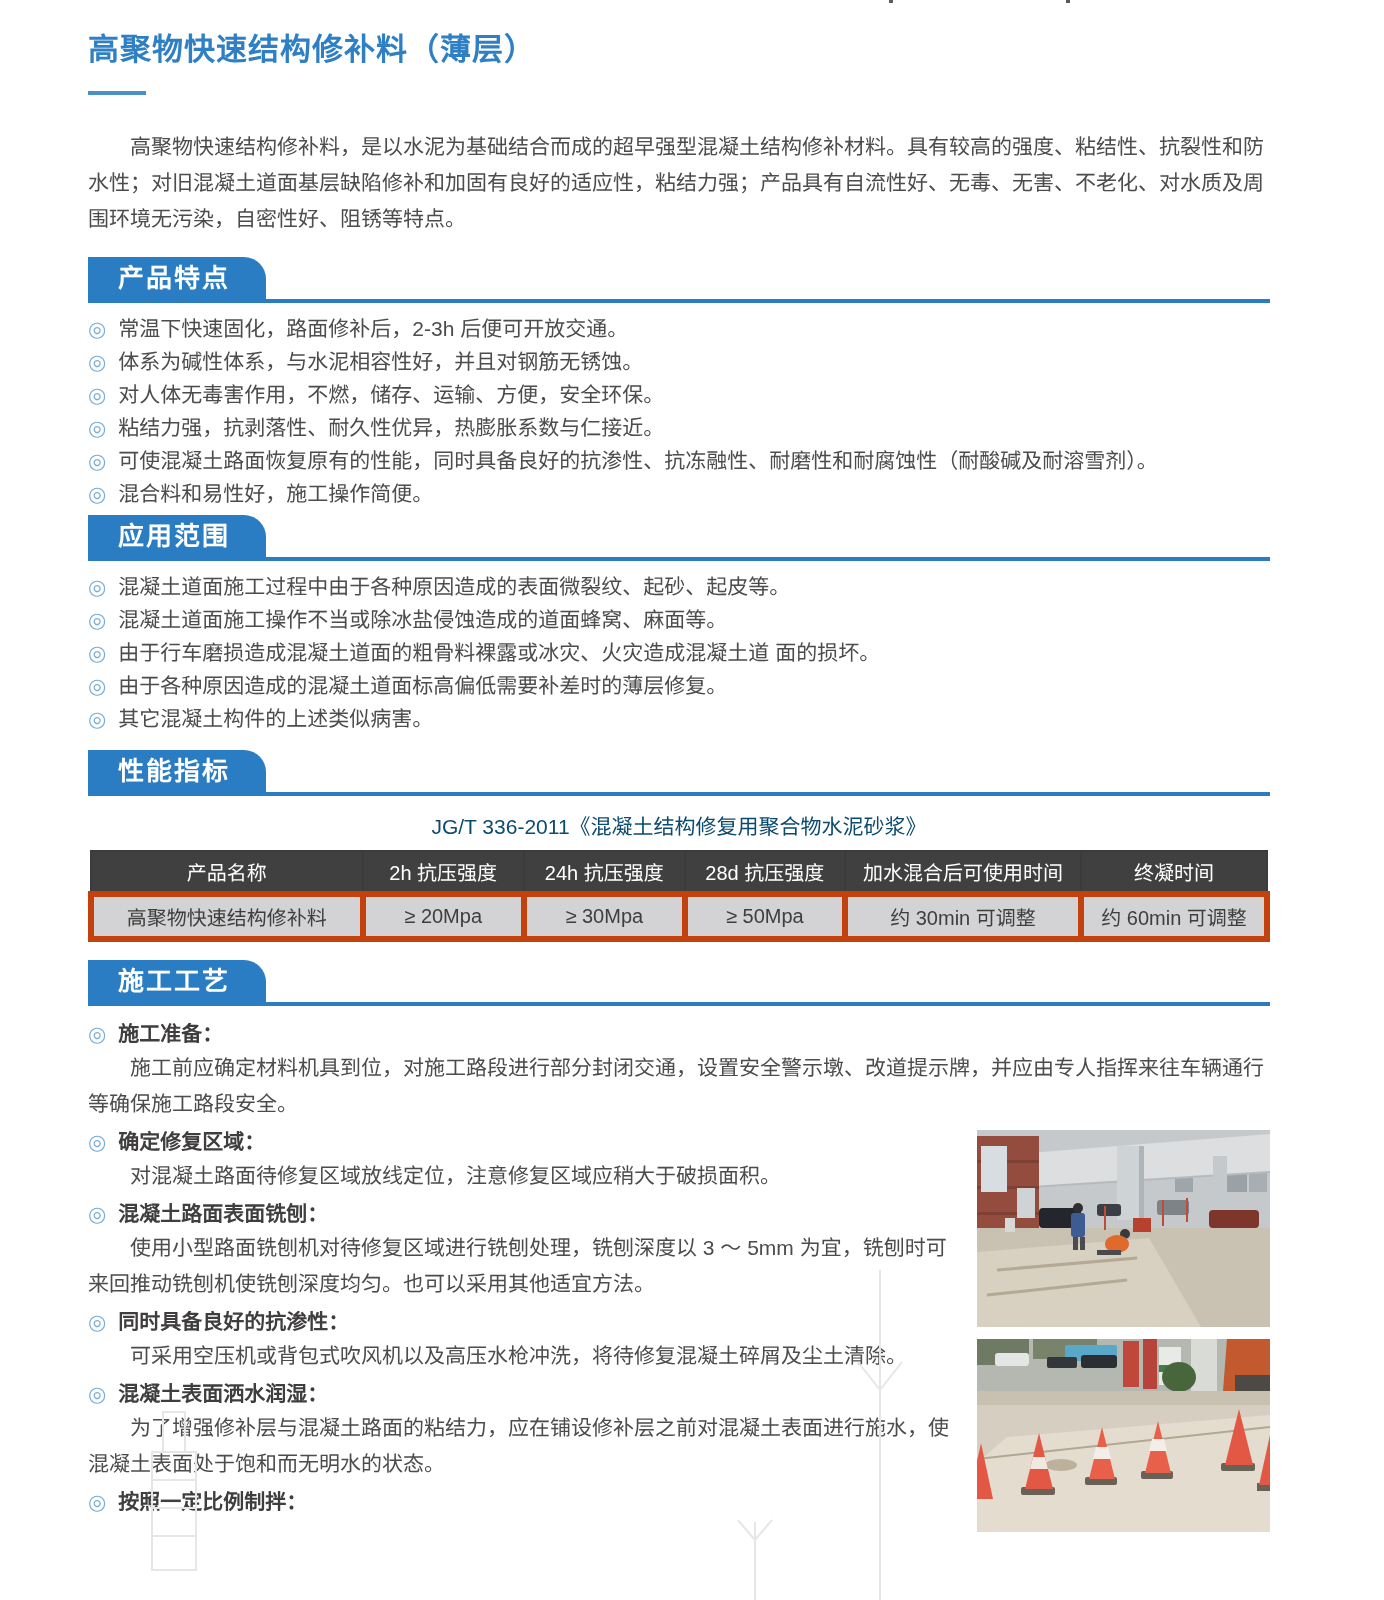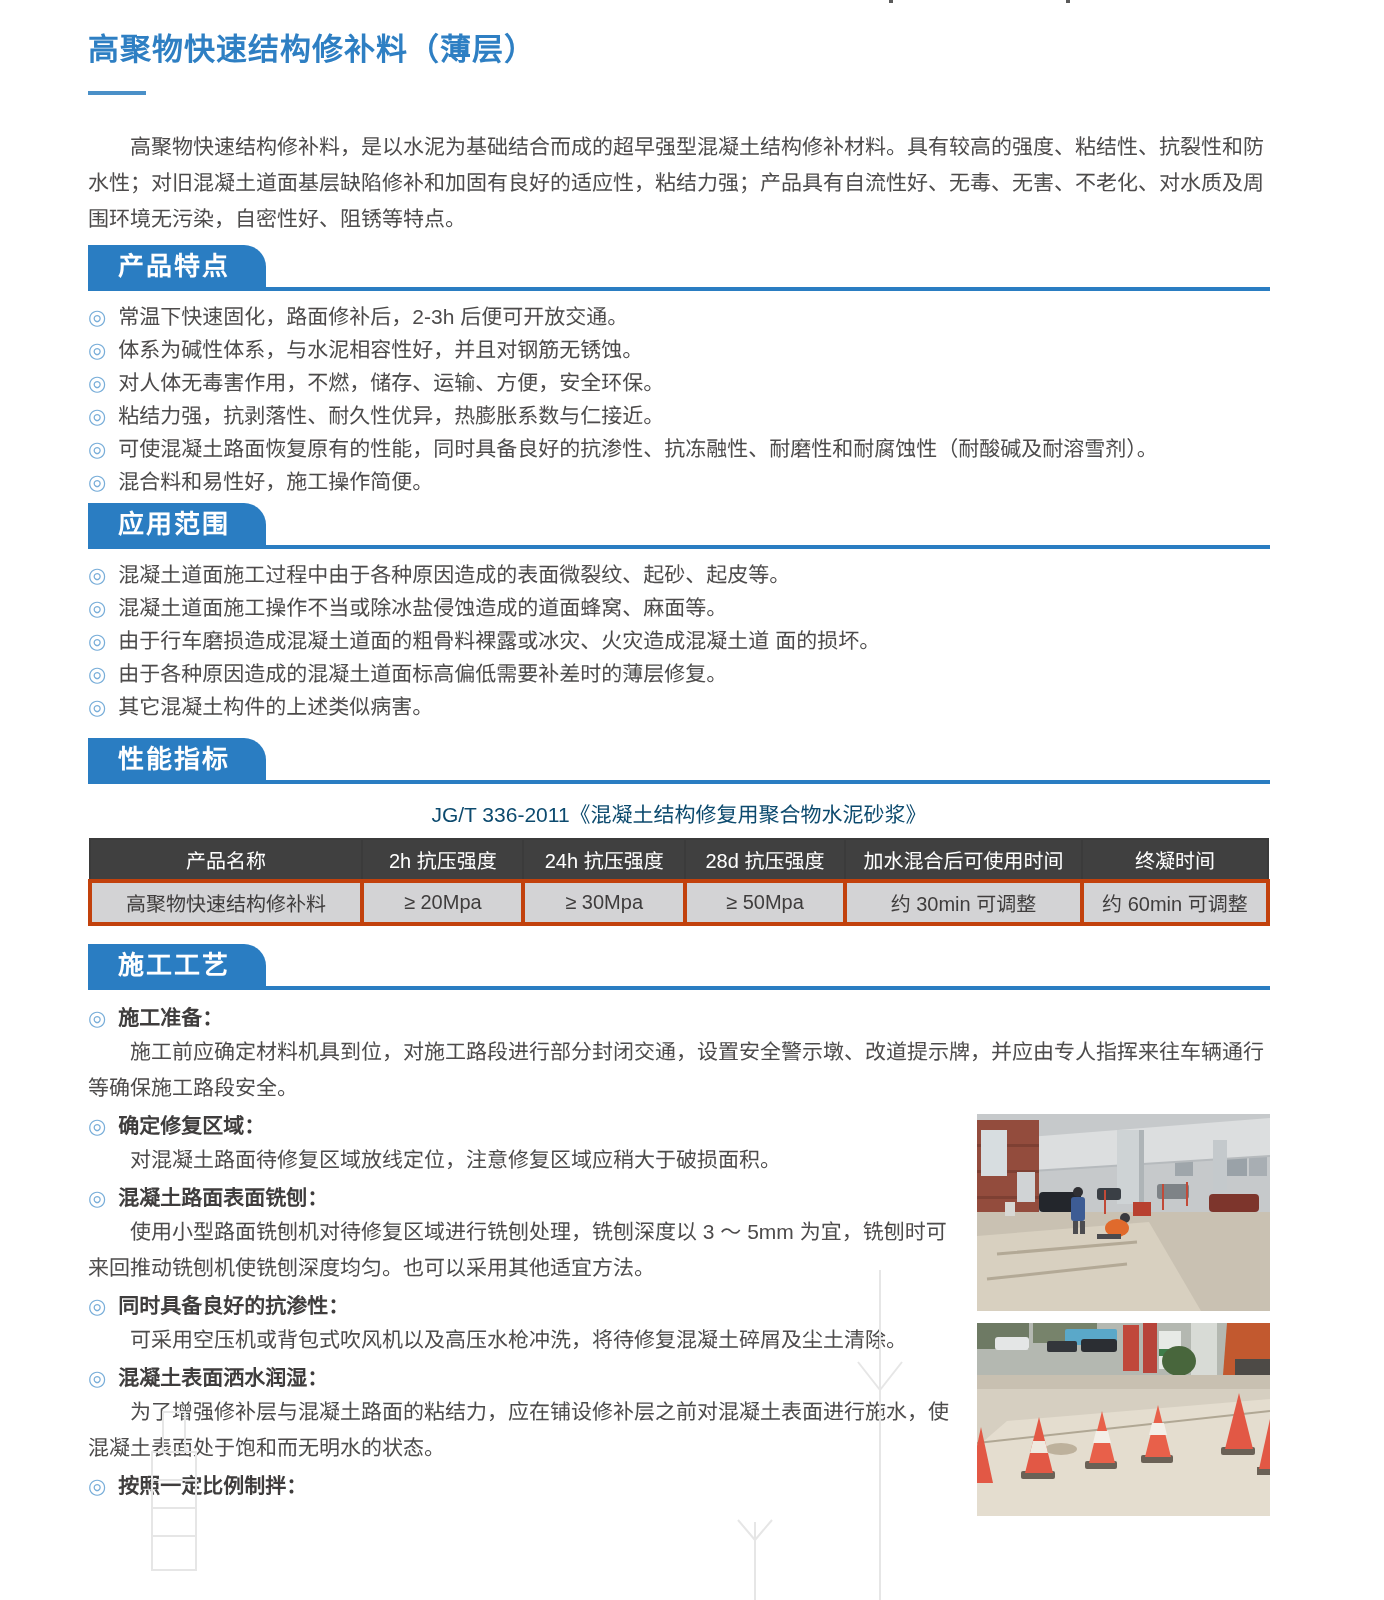--- a/index.html
+++ b/index.html
@@ -11,40 +11,40 @@
   }
   .speck { position:absolute; width:4px; height:3px; background:#5a5a5a; top:0; }
 
   
   .doc-title { margin-top:24px; font-size:31px; font-weight:bold; color:#2e7fc3; letter-spacing:1px; }
   .title-dash { margin-top:22px; width:58px; height:4px; background:#4a90c8; }
 
   .intro { margin-top:34px; font-size:21px; line-height:36px; text-indent:2em; color:#4d4b4b; }
 
   
-  .sec { margin-top:8px; }
+  .sec { margin-top:20px; }
   .sec-apps { margin-top:10px; }
   .sec-perf { margin-top:20px; }
   .sec-proc { margin-top:18px; }
   .sec-head { border-bottom:4px solid #2a7dc2; }
   .sec-tab {
     display:inline-block; background:#2a7dc2; color:#fff; font-size:26px; font-weight:bold;
     line-height:30px; padding:6px 36px 6px 30px; border-radius:0 22px 0 0; letter-spacing:2px;
   }
 
   
   ul.bullets { list-style:none; margin-top:14px; }
   ul.bullets li { font-size:21px; line-height:23px; margin-bottom:10px; white-space:nowrap; }
   .blt { color:#79aed9; margin-right:12px; font-size:21px; }
 
   
   .tbl-caption { margin:18px 0 10px; text-align:center; font-size:21px; line-height:26px; color:#0c4a6e; }
   table.perf { width:100%; border-collapse:collapse; font-size:20px; table-layout:fixed; }
   table.perf th { background:#404040; color:#ffffff; font-weight:normal; border:2px solid #3b3b3b; padding:5px 2px; text-align:center; }
-  table.perf td { background:#d3d3d5; border:4px solid #c2410c; padding:5px 2px; text-align:center; color:#3f3d3d; }
+  table.perf td { background:#d3d3d5; border:6px solid #c2410c; padding:5px 2px; text-align:center; color:#3f3d3d; }
 
   
   .steps { margin-top:12px; }
   .step-title { font-size:21px; line-height:32px; color:#3f3d3d; }
   .step-title b { font-weight:bold; }
   .step-body { font-size:21px; line-height:36px; text-indent:2em; margin-bottom:4px; color:#4d4b4b; }
 
   
   .photos { float:right; width:293px; margin:4px 0 8px 20px; }
   .photos svg { display:block; width:293px; }

